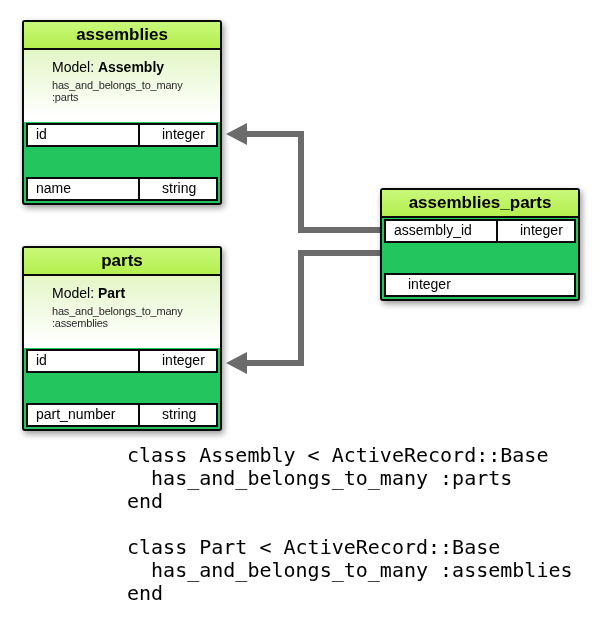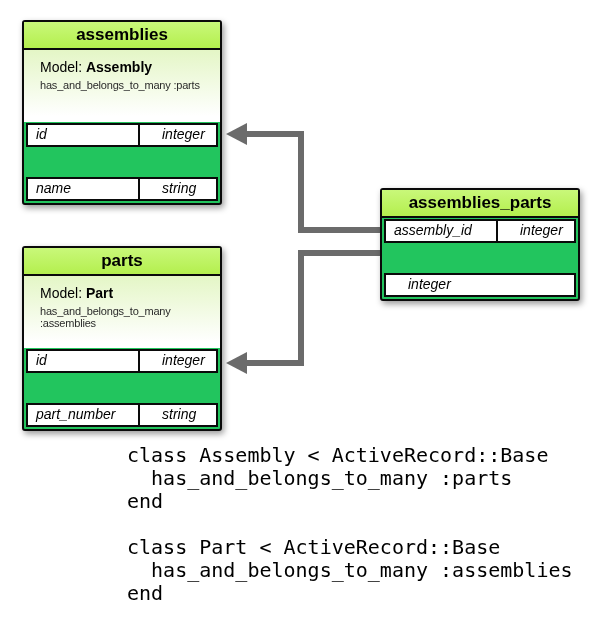--- a/index.html
+++ b/index.html
@@ -37,28 +37,28 @@
     font-weight: bold;
     font-size: 17px;
     color: #000000;
     background: linear-gradient(180deg, #c9f87a 0%, #b4ef4e 100%);
     border-bottom: 2px solid #0a0a0a;
   }
 
   .db-model {
     height: 72px;
     box-sizing: border-box;
-    padding: 9px 10px 0 16px;
+    padding: 9px 10px 0 28px;
     background: linear-gradient(180deg, #e4f6c6 0%, #ffffff 92%);
   }
   .model-line { font-size: 14px; color: #000000; margin: 0 0 4px 0; }
   .model-name { font-weight: bold; }
   .assoc-line { font-size: 11px; color: #2a2a2a; letter-spacing: -0.2px; }
 
-  .db-rows { padding: 1px 2px 2px 2px; font-style: italic; }
+  .db-rows { padding: 1px 2px 2px 2px; }
   .db-row {
     display: flex;
     border: 2px solid #0a0a0a;
     margin-bottom: 2px;
     background: #ffffff;
   }
   .db-row:last-child { margin-bottom: 0; margin-top: 30px; }
   .cell {
     font-size: 14px;
     color: #000000;

